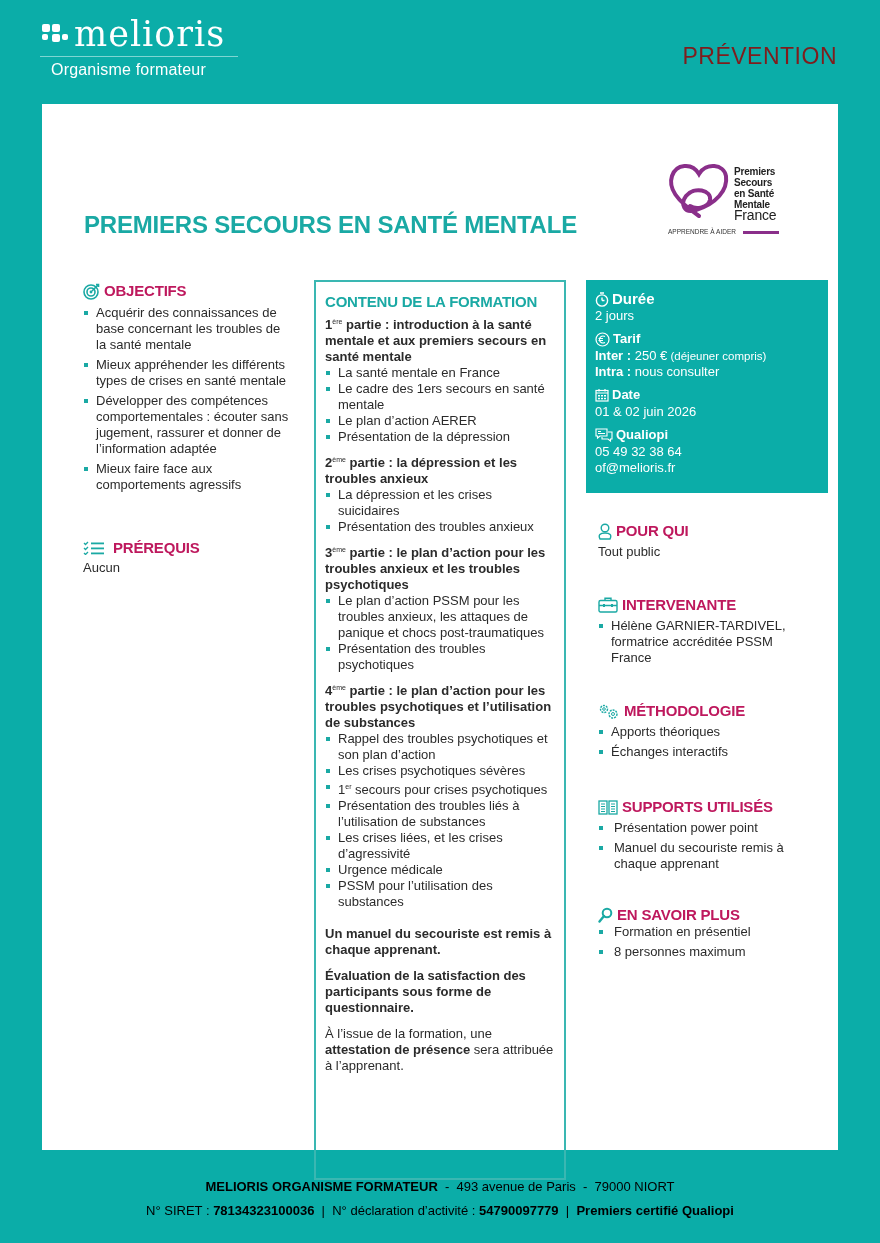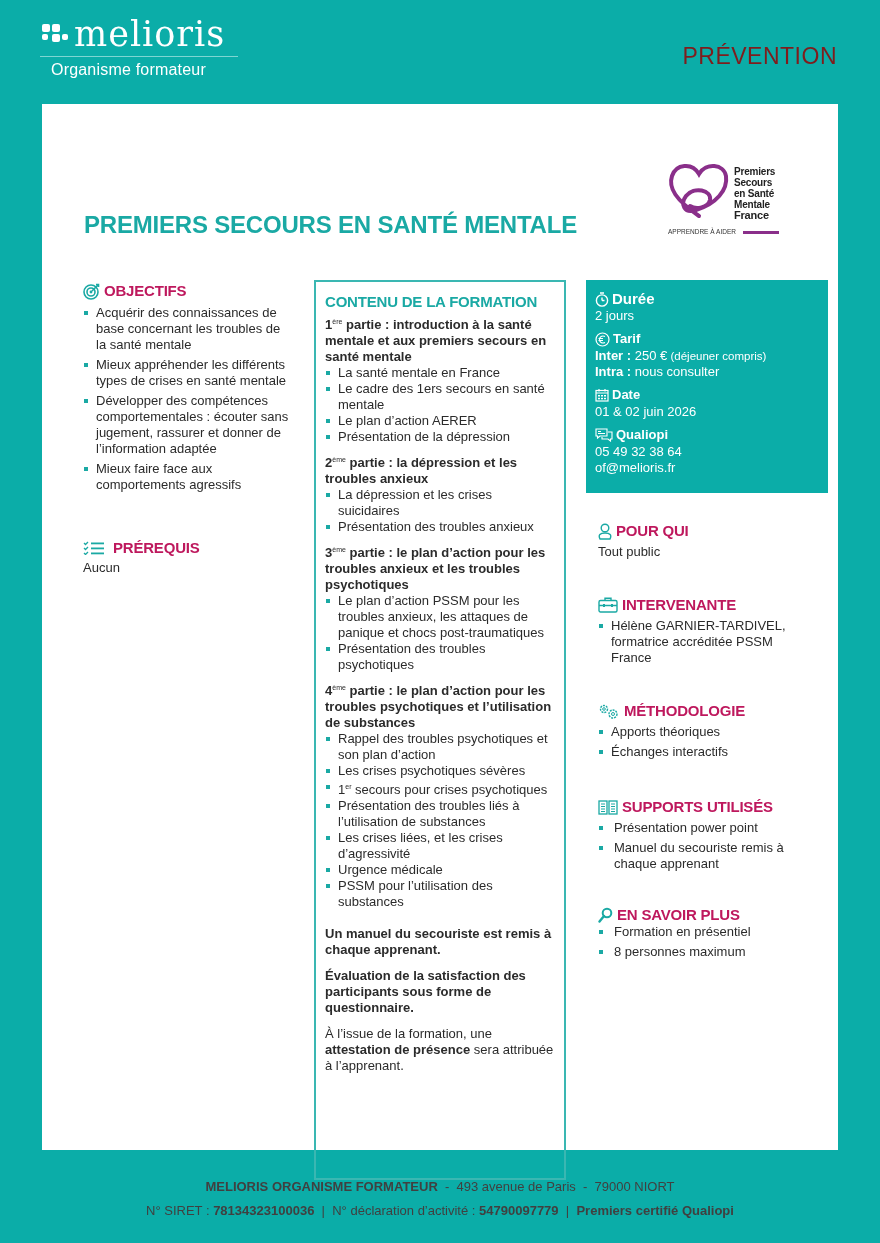--- a/index.html
+++ b/index.html
@@ -30,21 +30,21 @@
   .card {
     position: absolute; left: 42px; top: 104px; width: 796px; height: 1046px;
     background: #fff;
   }
   .main-title {
     position: absolute; left: 42px; top: 107px; font-size: 24px; font-weight: bold;
     color: #1aa9a4; letter-spacing: -0.2px;
   }
   .pssm-logo { position: absolute; left: 624px; top: 56px; width: 120px; height: 80px; }
   .pssm-text { position: absolute; left: 68px; top: 6px; font-size: 10px; font-weight: bold; line-height: 11px; color: #222; letter-spacing: -0.2px; }
-  .pssm-text .fr { font-weight: bold; font-size: 11px; }
+  .pssm-text .fr { font-weight: normal; font-size: 14px; }
   .pssm-tag { position: absolute; left: 2px; top: 68px; font-size: 6.5px; color: #333; white-space: nowrap; }
   .pssm-bar { position: absolute; left: 77px; top: 71px; width: 36px; height: 3px; background: #8a2f8a; }
 
   .sec-title {
     display: flex; align-items: center; gap: 4px; color: #be185d;
     font-size: 15px; font-weight: bold; letter-spacing: -0.2px; line-height: 18px;
   }
   .sec-title svg { flex: none; }
   ul.blt { list-style: none; }
   ul.blt li { position: relative; padding-left: 13px; font-size: 13px; line-height: 16px; }
@@ -79,21 +79,21 @@
   .ib-title.sm { font-size: 13px; }
   .ib-text { font-size: 13px; line-height: 16px; }
   .ib-text .small { font-size: 11.5px; }
   .ib-block { margin-bottom: 6px; }
   .col-right { position: absolute; left: 544px; top: 418px; width: 215px; }
   .rblock { position: absolute; left: 12px; width: 215px; }
   .col-right ul.blt li { margin-bottom: 4px; }
   .col-right ul.sp li { padding-left: 16px; }
 
   
-  .footer { position: absolute; left: 0; width: 880px; text-align: center; color: #404040; font-size: 13px; }
+  .footer { position: absolute; left: 0; width: 880px; text-align: center; color: #000000; font-size: 13px; }
   .footer b { font-weight: bold; }
 </style>
 </head>
 <body>
 
 <div class="brand">
   <div class="brand-row">
     <div class="brand-mark">
       <span style="left:2px;top:4px;width:8px;height:8px;"></span>
       <span style="left:12px;top:4px;width:8px;height:8px;"></span>

